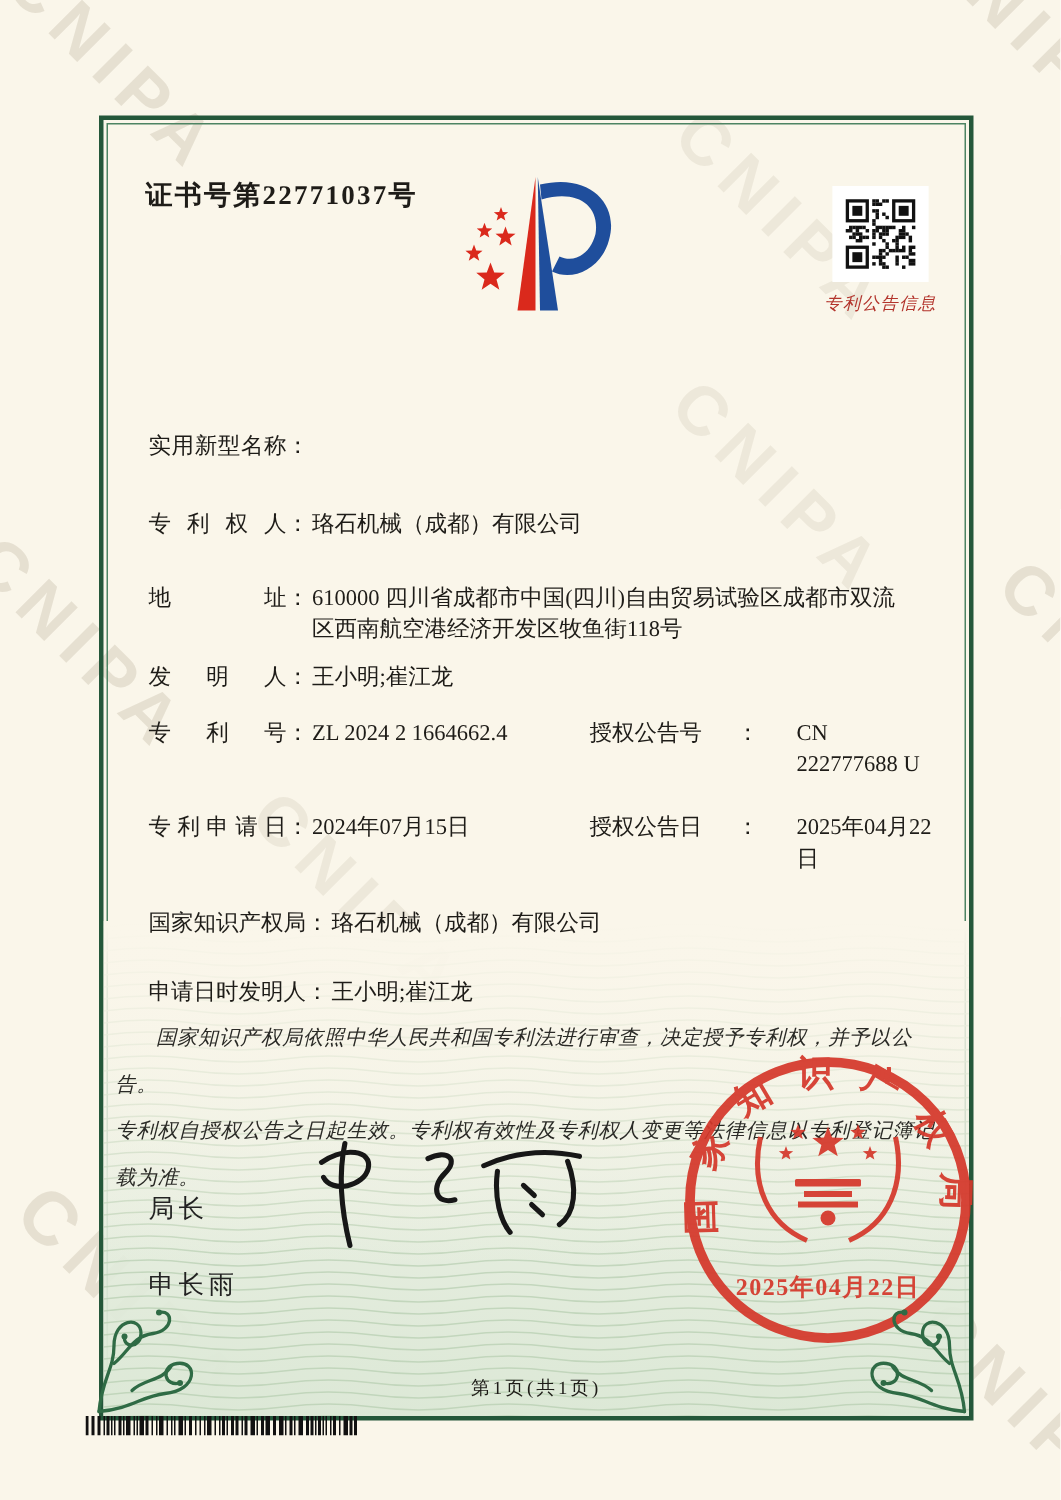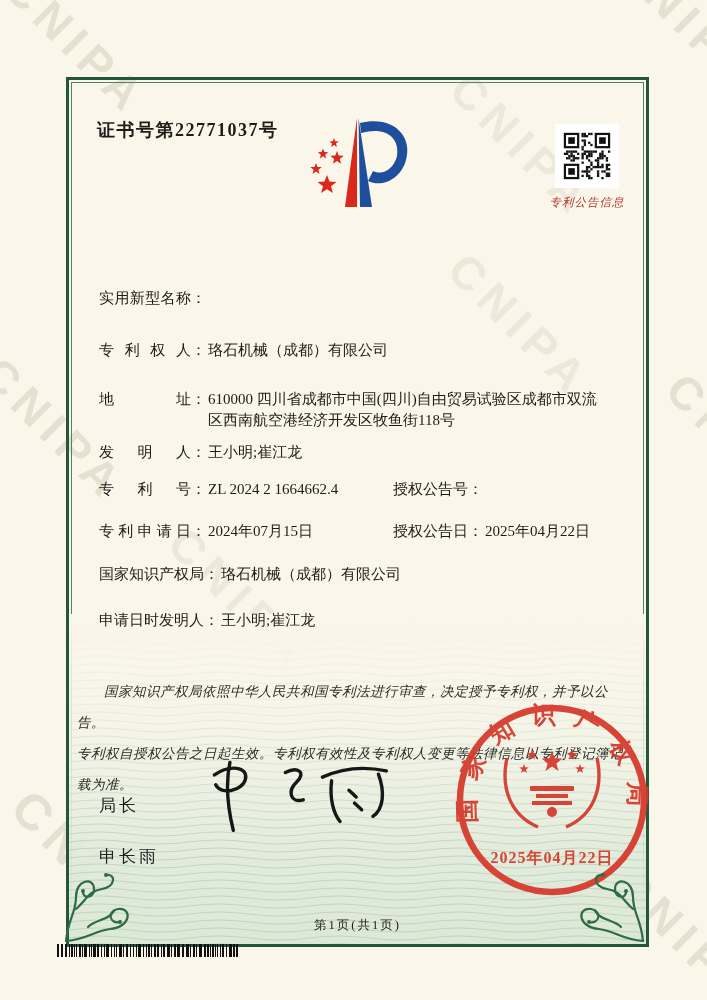--- a/index.html
+++ b/index.html
@@ -36,21 +36,21 @@
   .row{display:flex;}
   .lbl{display:inline-block;width:92px;text-align:justify;text-align-last:justify;flex:0 0 92px;}
   .lbl-n{display:inline-block;flex:0 0 auto;}
   .colon{display:inline-block;width:17px;flex:0 0 17px;}
   .val{flex:1;}
   .addr-val{max-width:402px;}
   .mbA{margin-bottom:31px;} .mbB{margin-bottom:28px;} .mbC{margin-bottom:11px;}
   .mbD{margin-bottom:16px;} .mbE{margin-bottom:21px;} .mbF{margin-bottom:22px;} .mbG{margin-bottom:25px;}
   .cols{display:flex;}
   .colL{width:294px;display:flex;flex:0 0 294px;}
-  .colR{flex:1;display:flex;}
+  .colR{flex:1;display:flex;gap:23px;}
   
   .legal{position:absolute;left:8px;right:20px;top:596px;font-size:13.5px;font-style:italic;
          line-height:31px;color:#2a2a26;z-index:3;letter-spacing:0.5px;}
   .legal .l1{text-indent:2em;}
   
   .signoff{position:absolute;left:30px;top:714px;z-index:4;
            font-family:"Liberation Sans","DejaVu Sans",sans-serif;font-size:17px;letter-spacing:3px;color:#222;}
   .signoff .name{margin-top:28px;}
   .signature{position:absolute;left:122px;top:668px;width:215px;height:88px;z-index:4;}
   
@@ -258,20 +258,21 @@
 
       <div class="cols mbE">
         <div class="colL">
           <span class="lbl">专利号</span>
             <span class="colon">：</span>
           <span class="val">ZL 2024 2 1664662.4</span>
         </div>
         <div class="colR">
           <span class="lbl-n">授权公告号</span>
             <span class="colon">：</span>
+          <span class="val">CN 222777688 U</span>
         </div>
       </div>
 
       <div class="cols mbF">
         <div class="colL">
           <span class="lbl">专利申请日</span>
             <span class="colon">：</span>
           <span class="val">2024年07月15日</span>
         </div>
         <div class="colR">

